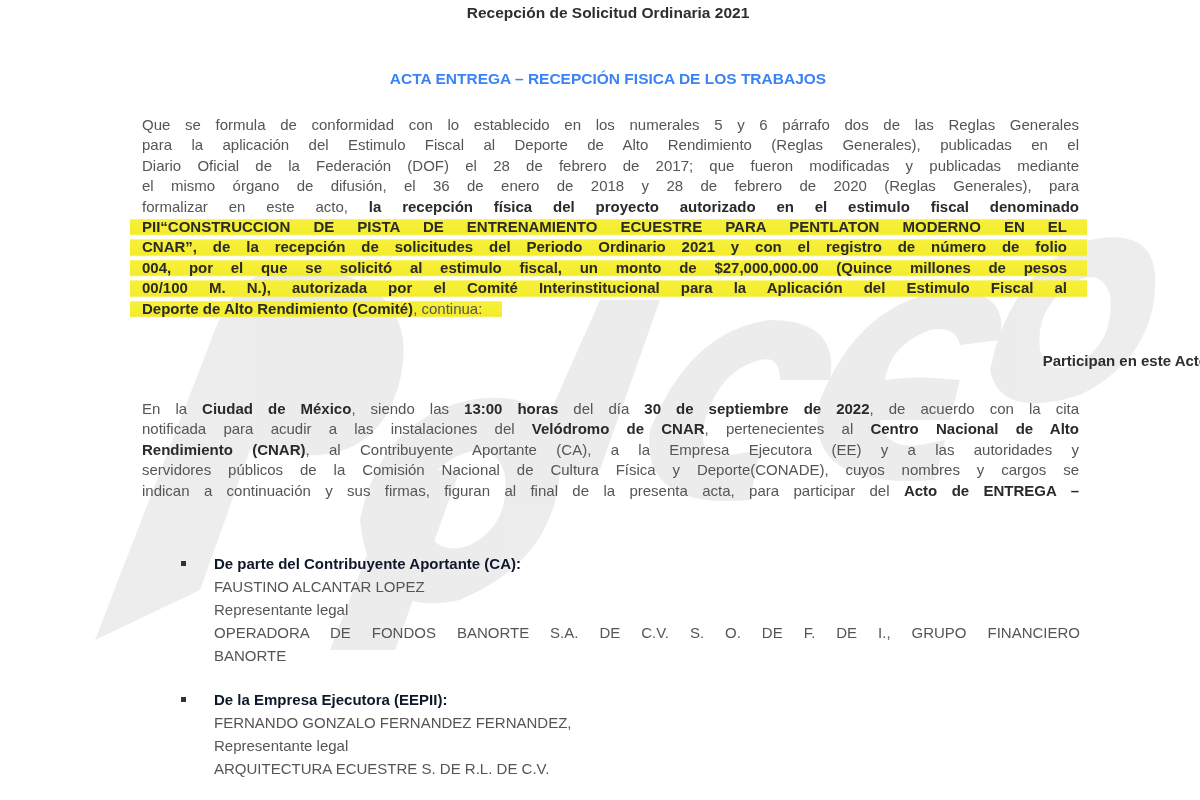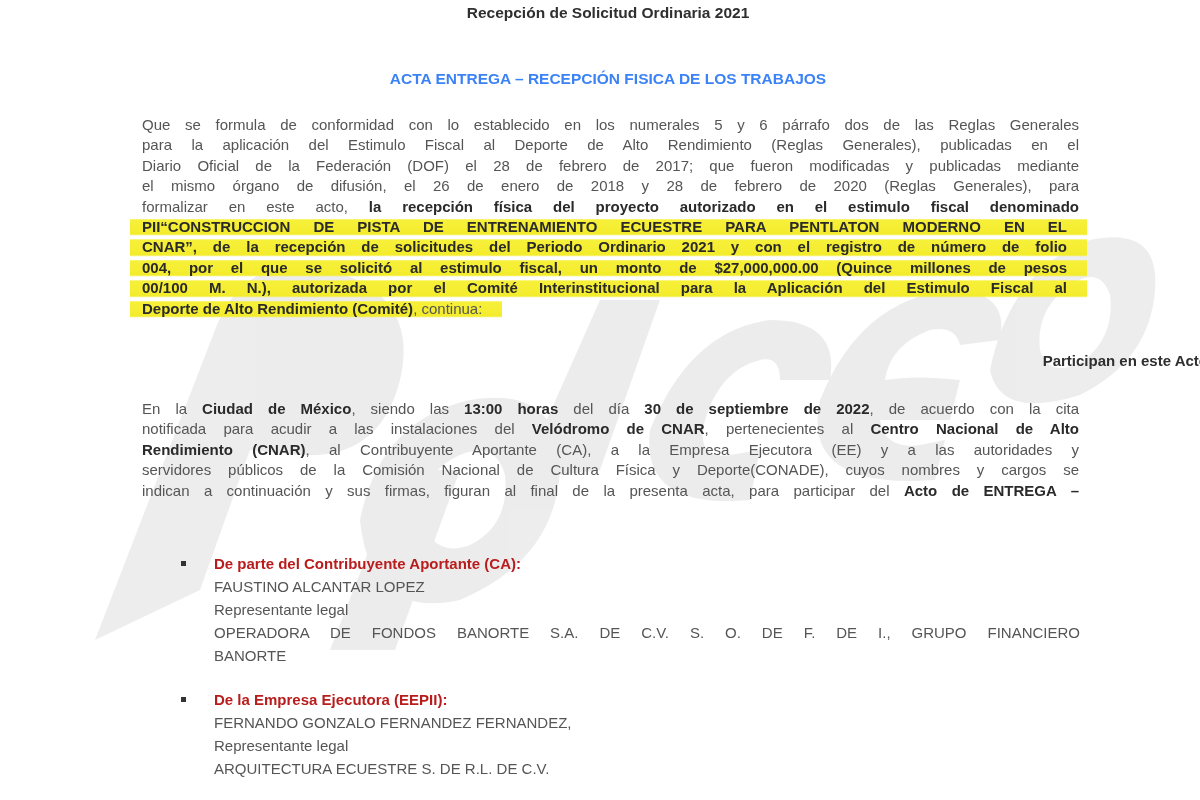--- a/index.html
+++ b/index.html
@@ -103,21 +103,21 @@
     .party .bullet {
       position: absolute;
       left: -33px;
       top: 9px;
       width: 5px;
       height: 5px;
       background: #333;
     }
     .party .role {
       font-weight: bold;
-      color: #b91c1c;
+      color: #0f172a;
     }
     .party .spread {
       display: block;
       text-align: justify;
       text-align-last: justify;
       word-spacing: 2px;
     }
     .party1 { top: 552px; }
     .party2 { top: 688px; }
   </style>
@@ -140,21 +140,21 @@
 <div class="page">
 
   <div class="header-title">Recepción de Solicitud Ordinaria 2021</div>
 
   <div class="acta-title">ACTA ENTREGA – RECEPCIÓN FISICA DE LOS TRABAJOS</div>
 
   <div class="para p1">
     <span class="line"><span>Que se formula de conformidad con lo establecido en los numerales 5 y 6 párrafo dos de las Reglas Generales</span></span>
     <span class="line"><span>para la aplicación del Estimulo Fiscal al Deporte de Alto Rendimiento (Reglas Generales), publicadas en el</span></span>
     <span class="line"><span>Diario Oficial de la Federación (DOF) el 28 de febrero de 2017; que fueron modificadas y publicadas mediante</span></span>
-    <span class="line"><span>el mismo órgano de difusión, el 26 de enero de 2018 y 28 de febrero de 2020 (Reglas Generales), para</span></span>
+    <span class="line"><span>el mismo órgano de difusión, el 36 de enero de 2018 y 28 de febrero de 2020 (Reglas Generales), para</span></span>
     <span class="line"><span>formalizar en este acto, </span><b>la recepción física del proyecto autorizado en el estimulo fiscal denominado</b></span>
     <span class="line hl"><b>PII“CONSTRUCCION DE PISTA DE ENTRENAMIENTO ECUESTRE PARA PENTLATON MODERNO EN EL</b></span>
     <span class="line hl"><b>CNAR”, de la recepción de solicitudes del Periodo Ordinario 2021 y con el registro de número de folio</b></span>
     <span class="line hl"><b>004, por el que se solicitó al estimulo fiscal, un monto de $27,000,000.00 (Quince millones de pesos</b></span>
     <span class="line hl"><b>00/100 M. N.), autorizada por el Comité Interinstitucional para la Aplicación del Estimulo Fiscal al</b></span>
     <span class="line last"><span class="hl last-hl"><b>Deporte de Alto Rendimiento (Comité)</b><span>, continua:</span></span></span>
   </div>
 
   <div class="section-title">Participan en este Acto</div>
 

